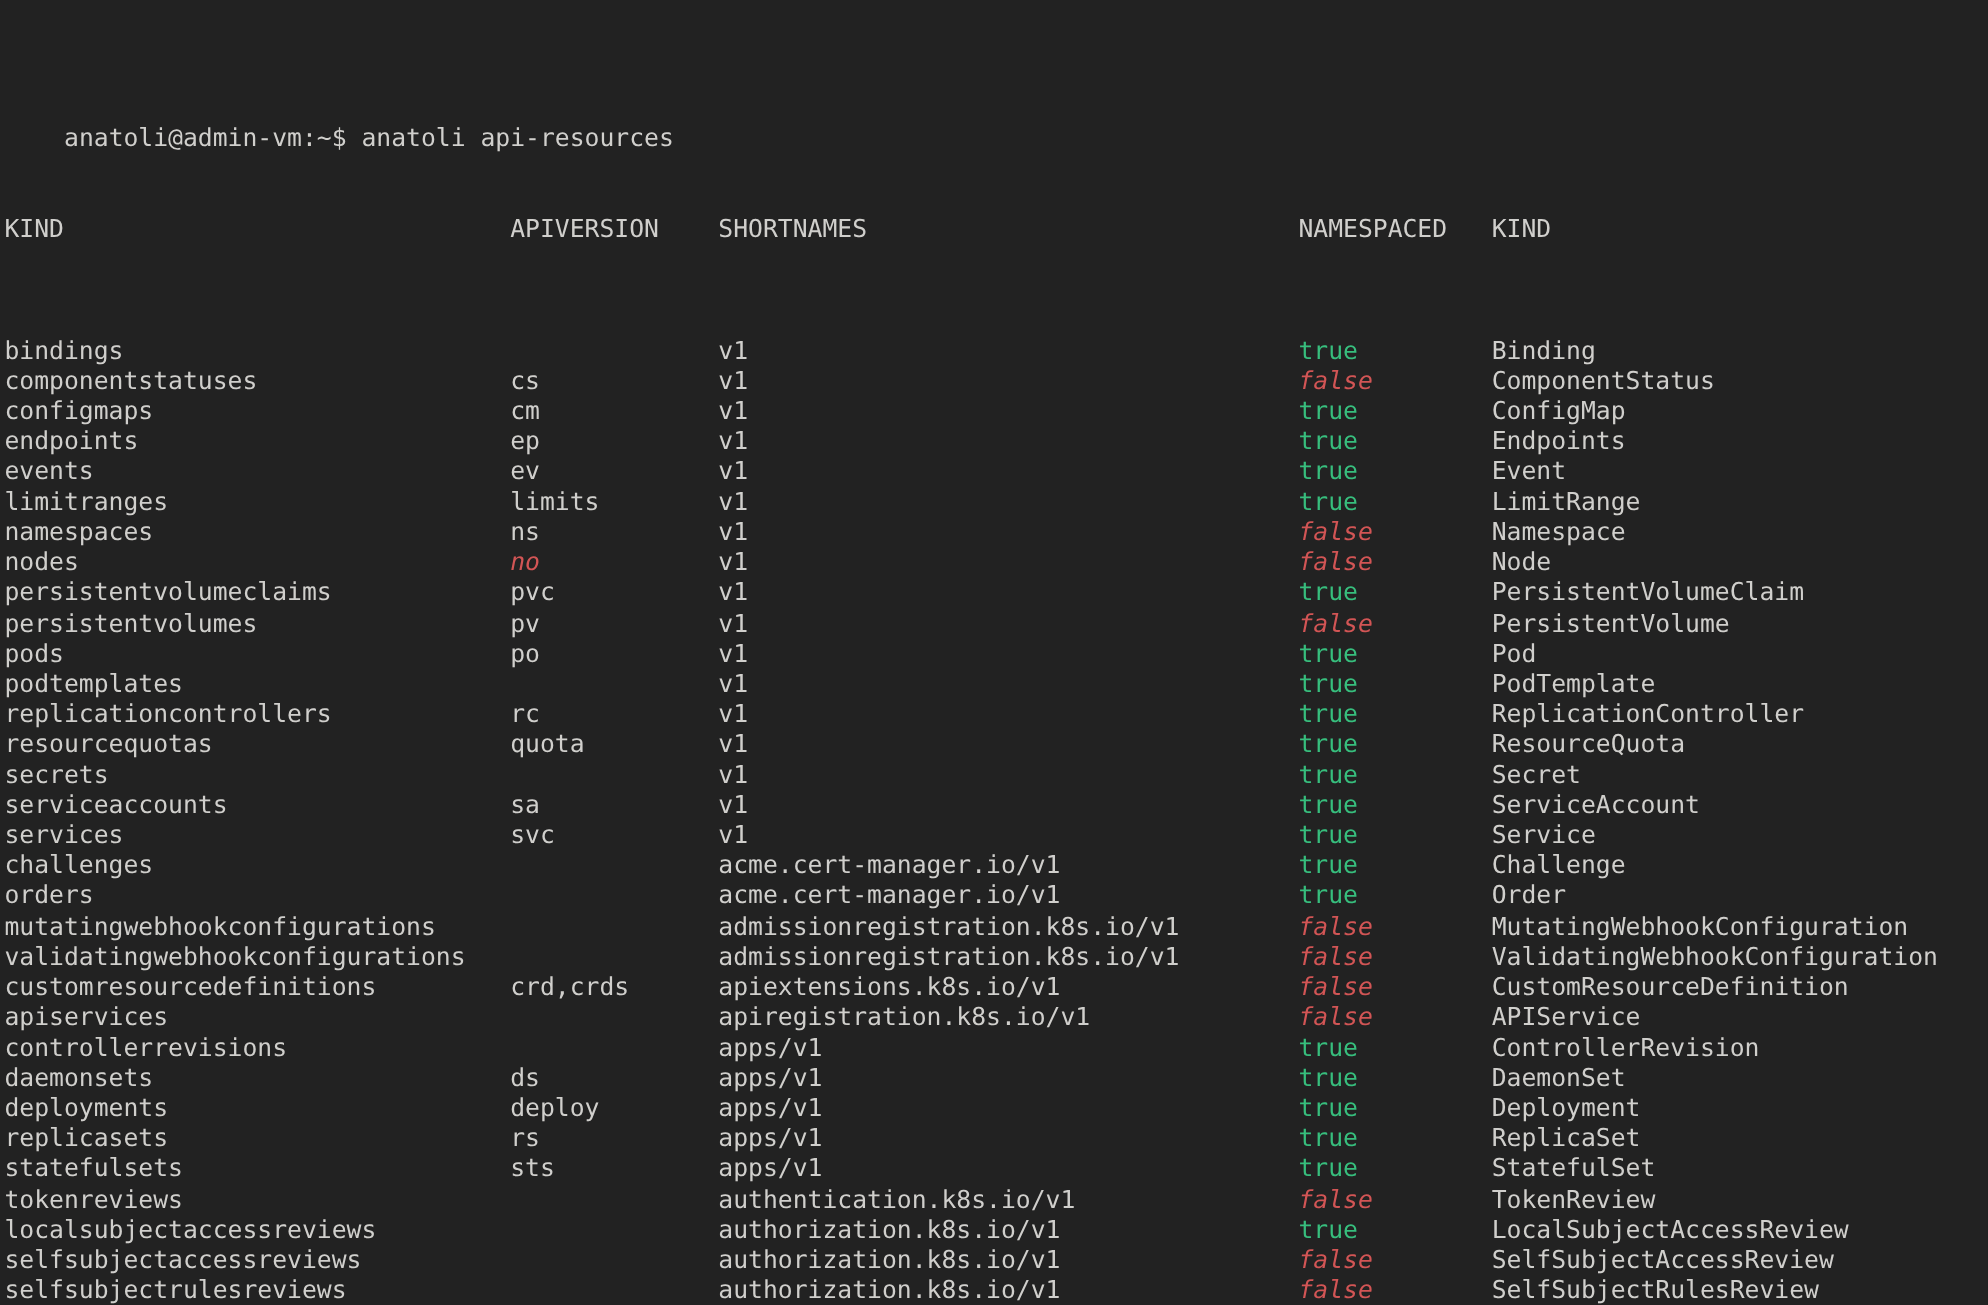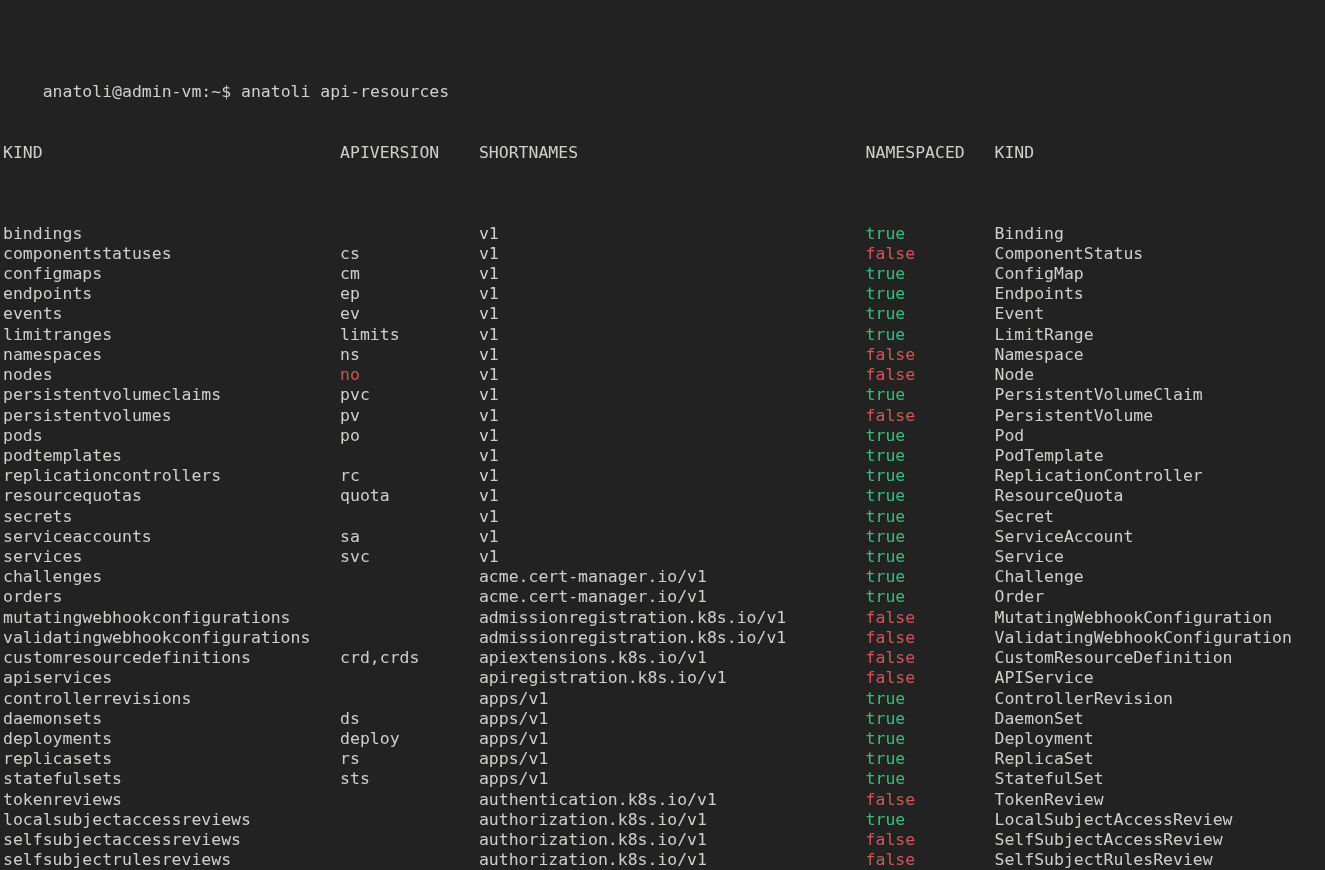--- a/index.html
+++ b/index.html
@@ -26,21 +26,21 @@
     height: 20.23px;
   }
   .line span { position: absolute; top: 0; white-space: pre; }
   .c0 { left: 0ch; }
   .c1 { left: 34ch; }
   .c2 { left: 48ch; }
   .c3 { left: 87ch; }
   .c4 { left: 100ch; }
   .prompt-part { position: static !important; }
   .green { color: var(--green, #37be7d); }
-  .red   { color: var(--red, #d25555); }
+  .red   { color: var(--red, #d25555); font-style: italic; }
 </style>
 </head>
 <body>
 
 <div class="terminal">
 
   <div class="line">
     <span class="prompt-part">anatoli@admin-vm:~$ </span><span class="prompt-part">anatoli api-resources</span>
   </div>
 

